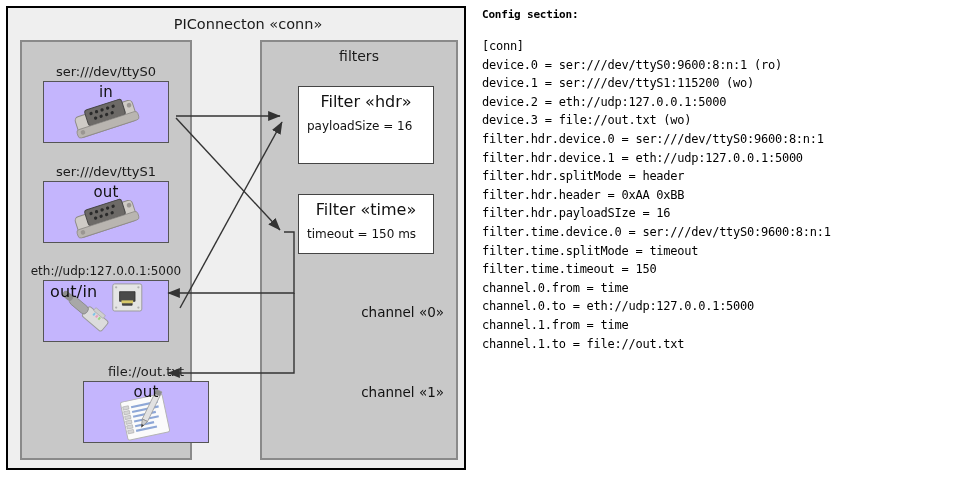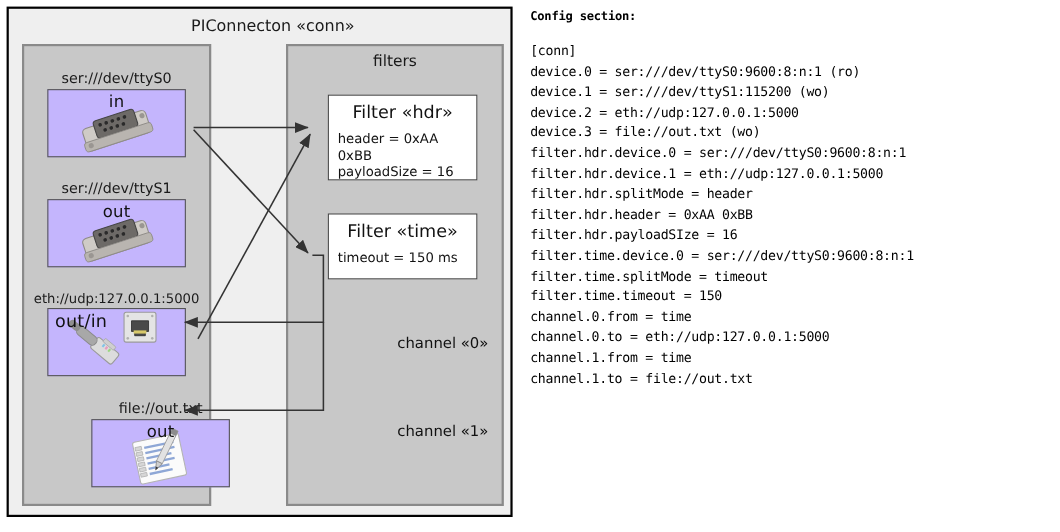--- a/index.html
+++ b/index.html
@@ -300,21 +300,20 @@
       </div>
     </div>
   </div>
 
   <div class="panel" id="filters-panel">
     <div class="panel-title">filters</div>
 
     <div class="filter-box" id="filter-hdr">
       <div class="filter-title">Filter «hdr»</div>
       <div class="filter-props">
-        <div>header = 0xAA 0xBB</div>
         <div>payloadSize = 16</div>
       </div>
     </div>
 
     <div class="filter-box" id="filter-time">
       <div class="filter-title">Filter «time»</div>
       <div class="filter-props">
         <div>timeout = 150 ms</div>
       </div>
     </div>

